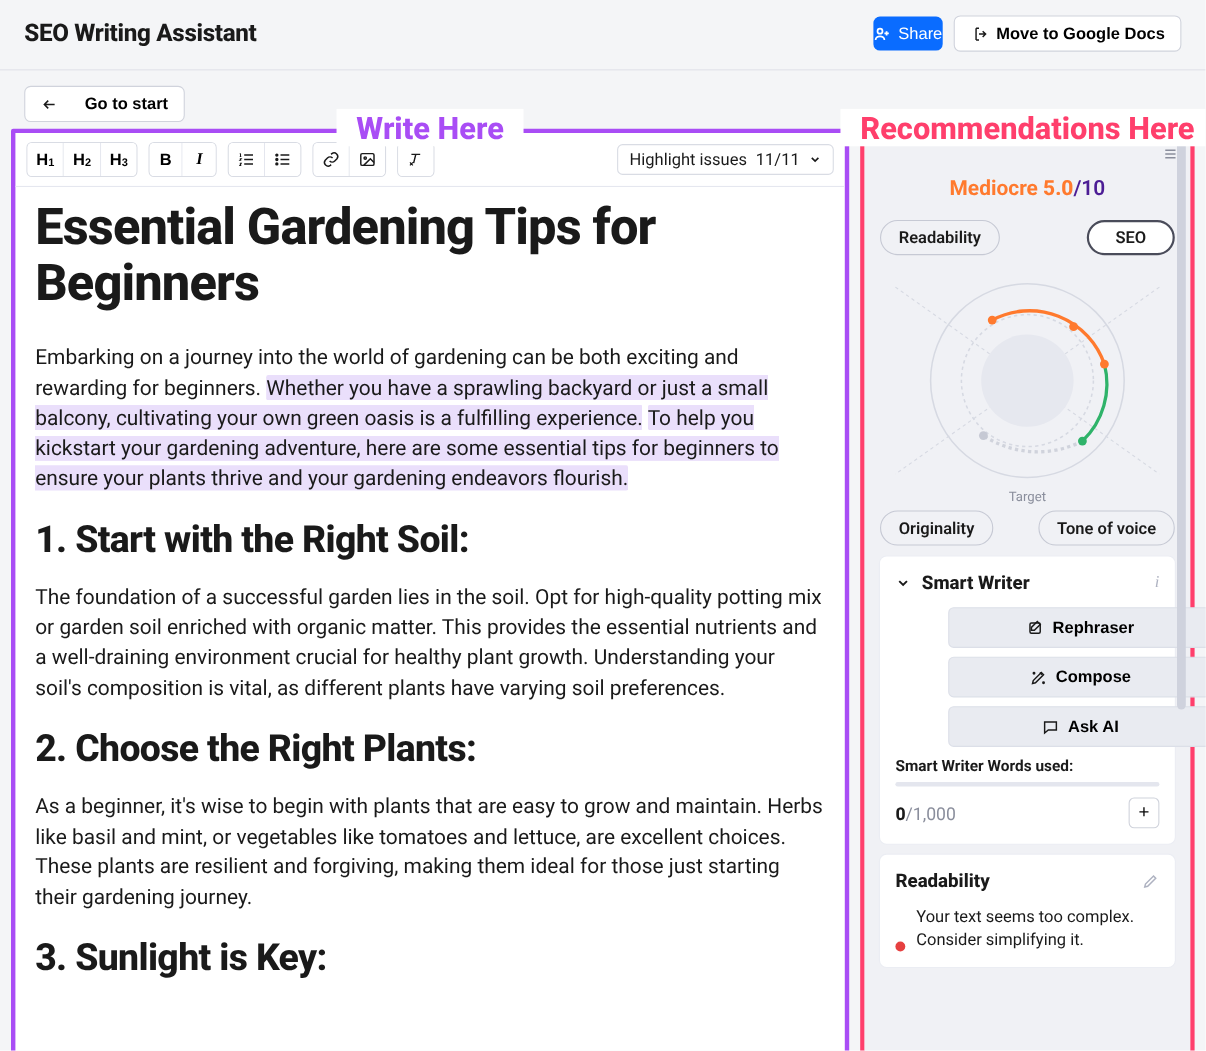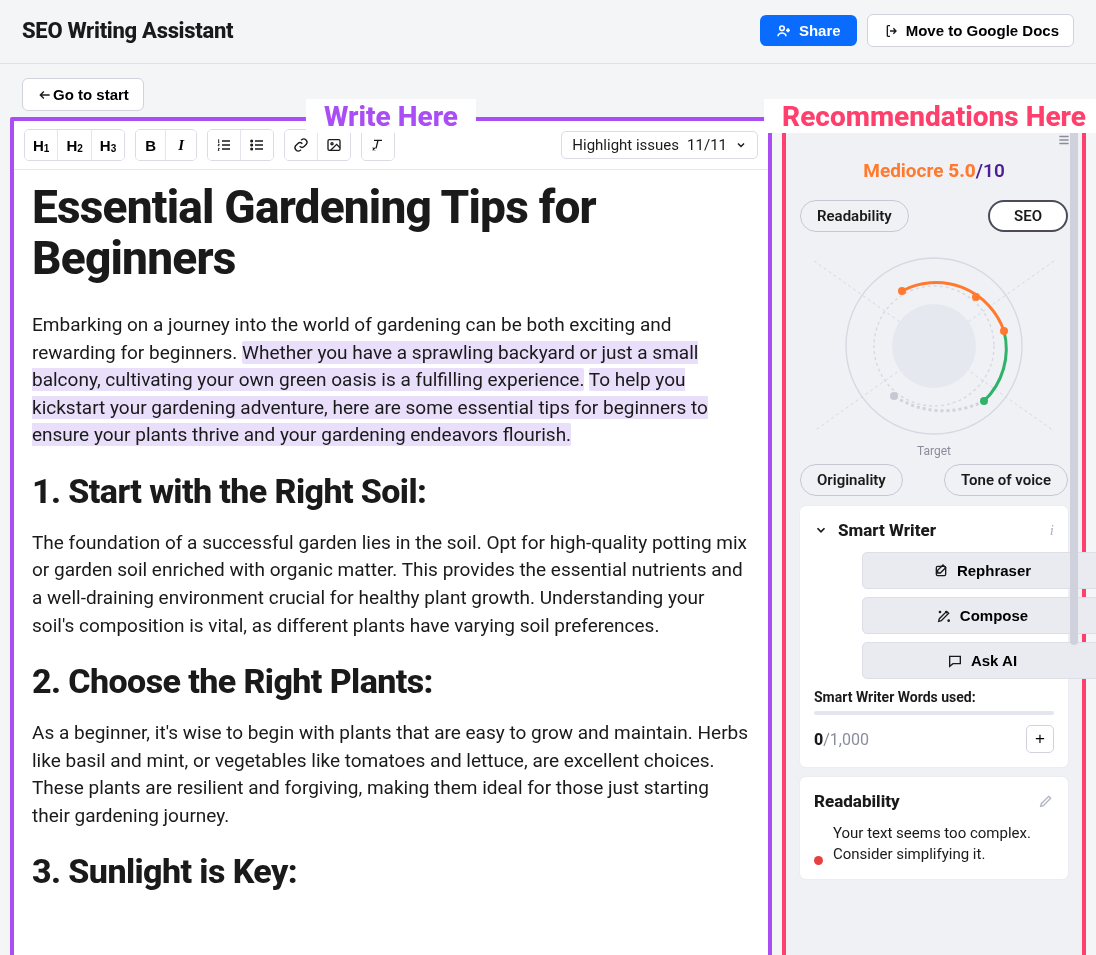--- a/index.html
+++ b/index.html
@@ -18,23 +18,23 @@
   padding: 14px 22px 16px;
   border-bottom: 1px solid #e0e2e9;
 }
 .topbar h1 { font-size: 22px; font-weight: 800; letter-spacing: -0.3px; }
 .topbar-actions { display: flex; gap: 10px; align-items: center; }
 .btn-share {
   background: #0a6cff;
   color: #fff;
   border: none;
   border-radius: 6px;
-  padding: 7px 16px;
-  font-size: 15px;
-  font-weight: 700;
+  padding: 7px 0;
+  font-size: 15px;
+  font-weight: 400;
   display: flex;
   align-items: center;
   gap: 7px;
   cursor: pointer;
 }
 .btn-gdocs {
   background: #fff;
   border: 1px solid #d0d3dc;
   border-radius: 6px;
   padding: 7px 14px;
@@ -48,21 +48,21 @@
 .goto-start {
   margin: 14px 0 0 22px;
   background: #fff;
   border: 1px solid #d0d3dc;
   border-radius: 6px;
   padding: 7px 14px;
   font-size: 15px;
   font-weight: 600;
   display: inline-flex;
   align-items: center;
-  gap: 0;
+  gap: 24px;
   cursor: pointer;
 }
 .main-row { display: flex; padding: 6px 10px 0; gap: 10px; height: 870px; }
 .editor-col { flex: 1 1 auto; position: relative; }
 .recs-col { width: 346px; position: relative; }
 .frame {
   border: 4px solid;
   border-radius: 2px;
   background: #fff;
   height: 100%;

